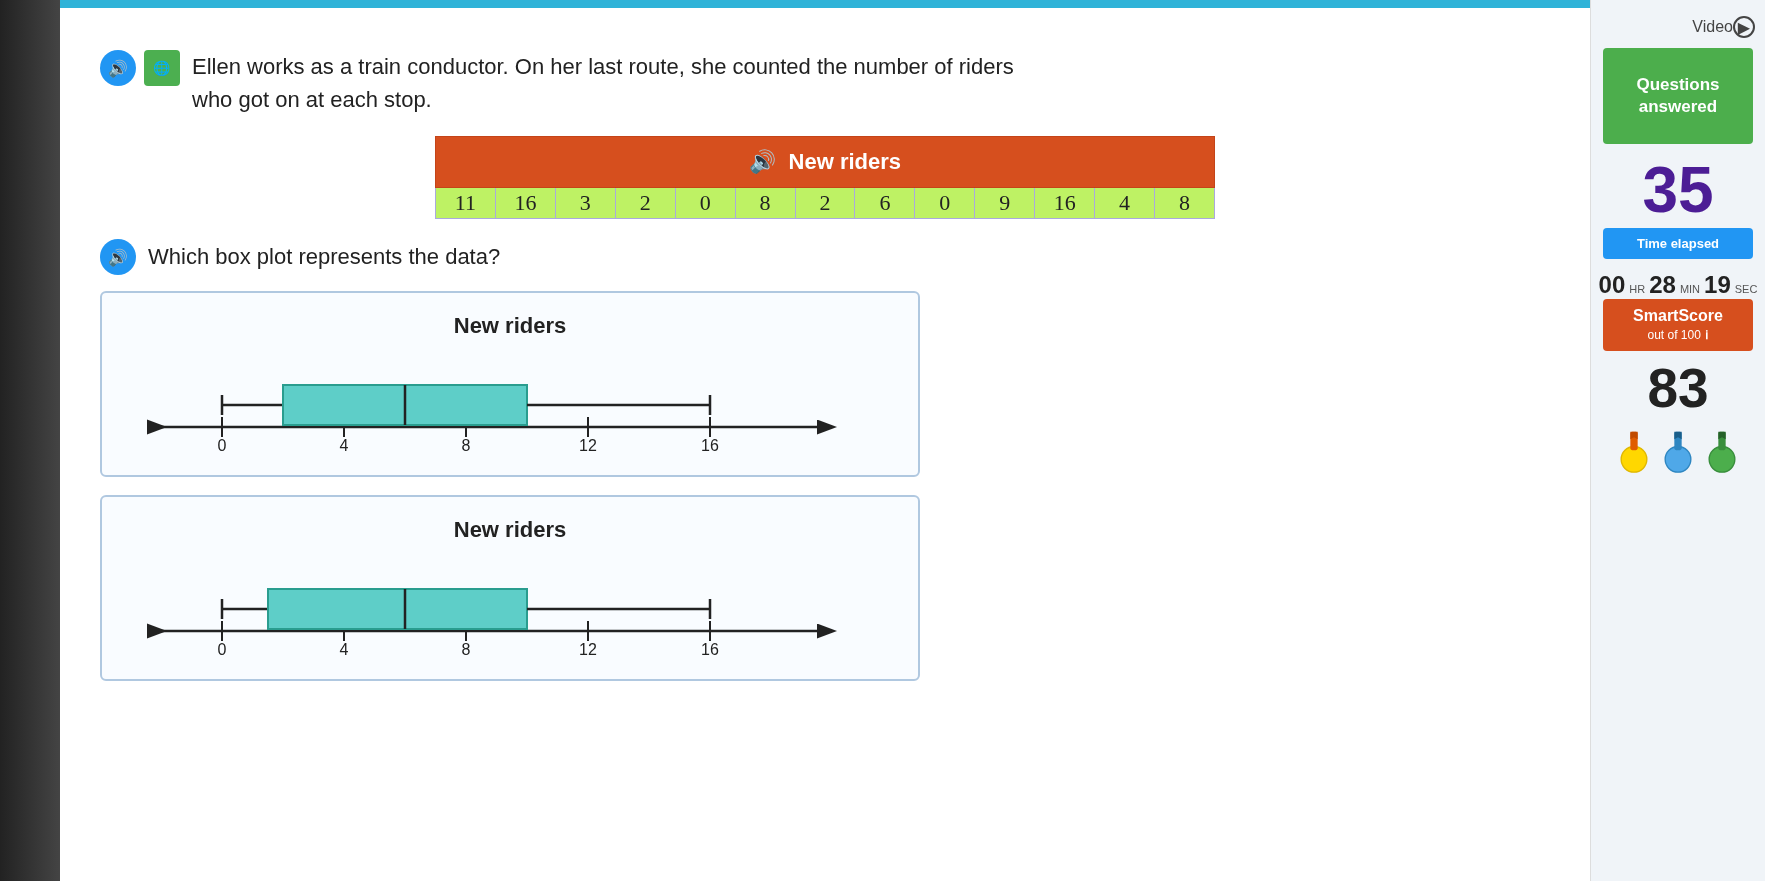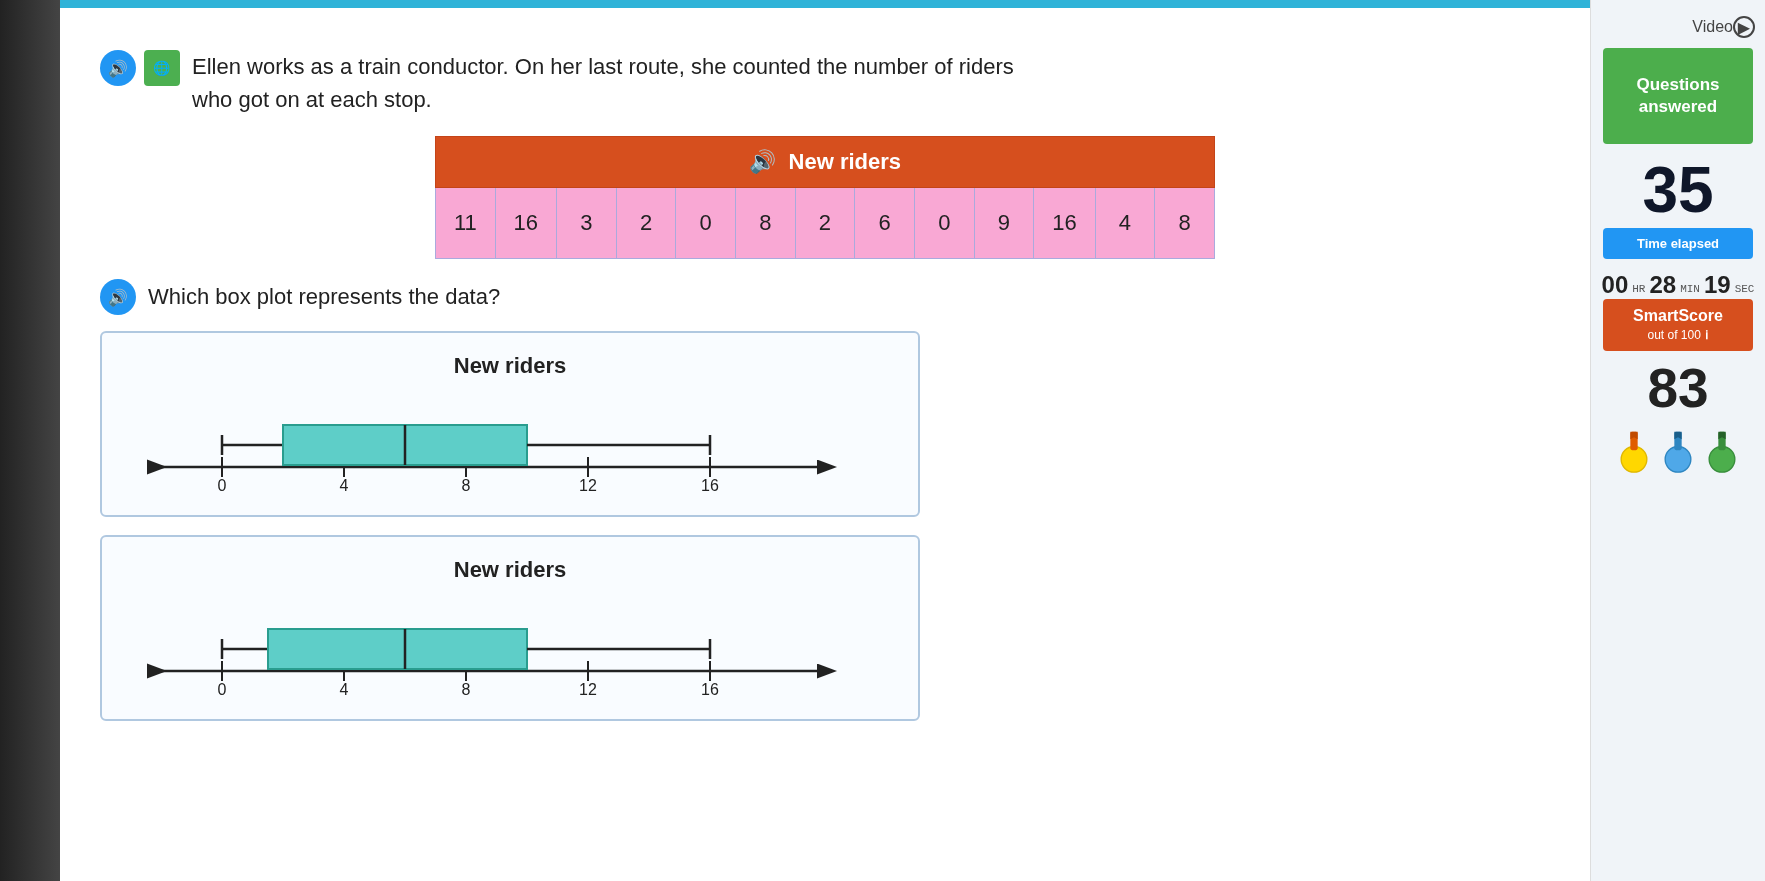--- a/index.html
+++ b/index.html
@@ -96,25 +96,26 @@
       text-align: center;
       padding: 12px 8px;
       font-size: 22px;
       font-weight: bold;
       border: 1px solid #c44418;
     }
 
     .data-table tbody td {
       border: 1px solid #aad;
       text-align: center;
-      padding: 22px 14px;
+      padding: 2px 14px;
       font-size: 22px;
       color: #222;
-      background: #f9a8d4;
+      background: #bef264;
       min-width: 52px;
+      font-family: Liberation Serif, serif;
     }
 
     
     .sub-question {
       display: flex;
       align-items: center;
       margin-bottom: 16px;
       font-size: 22px;
       color: #222;
     }
@@ -180,21 +181,21 @@
       width: 150px;
       font-size: 17px;
       font-weight: bold;
       line-height: 1.3;
       margin-bottom: 8px;
     }
 
     .score-number {
       font-size: 64px;
       font-weight: bold;
-      color: #0f172a;
+      color: #4c1d95;
       text-align: right;
       line-height: 1;
       margin: 6px 0;
     }
 
     .time-elapsed-box {
       background: #2196F3;
       color: white;
       text-align: center;
       padding: 8px 12px;
@@ -216,21 +217,20 @@
     .timer-num {
       font-size: 24px;
       font-weight: bold;
       color: #222;
     }
 
     .timer-label {
       font-size: 11px;
       color: #555;
       margin-bottom: 4px;
-      font-family: Liberation Mono, monospace;
     }
 
     .smart-score-box {
       background: #d64f1e;
       color: white;
       text-align: center;
       padding: 8px 0;
       border-radius: 4px;
       width: 150px;
       font-size: 16px;

